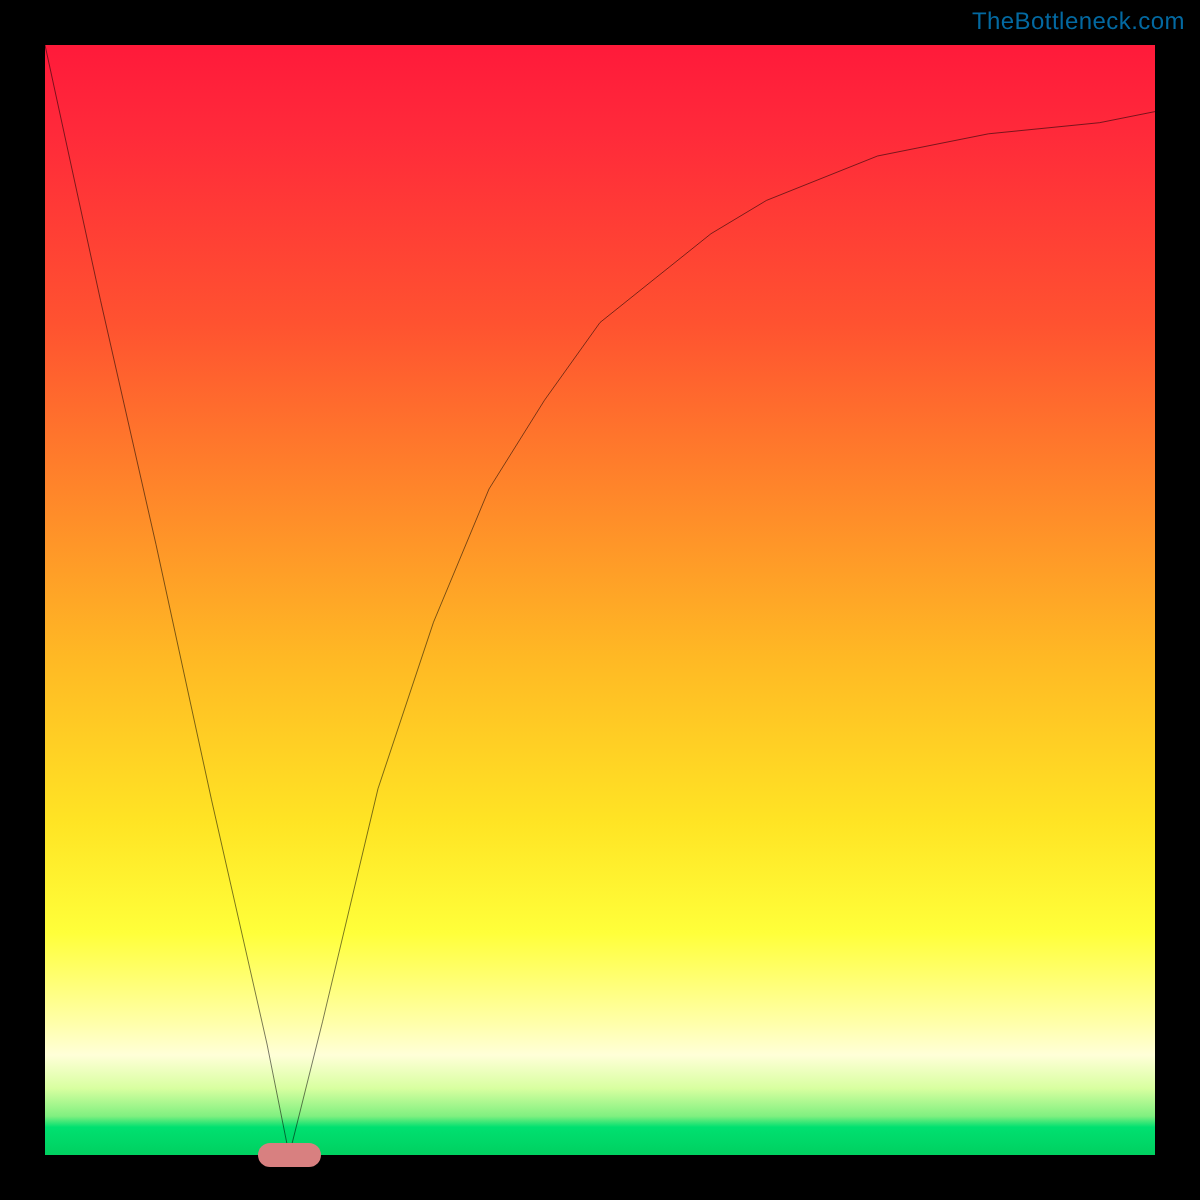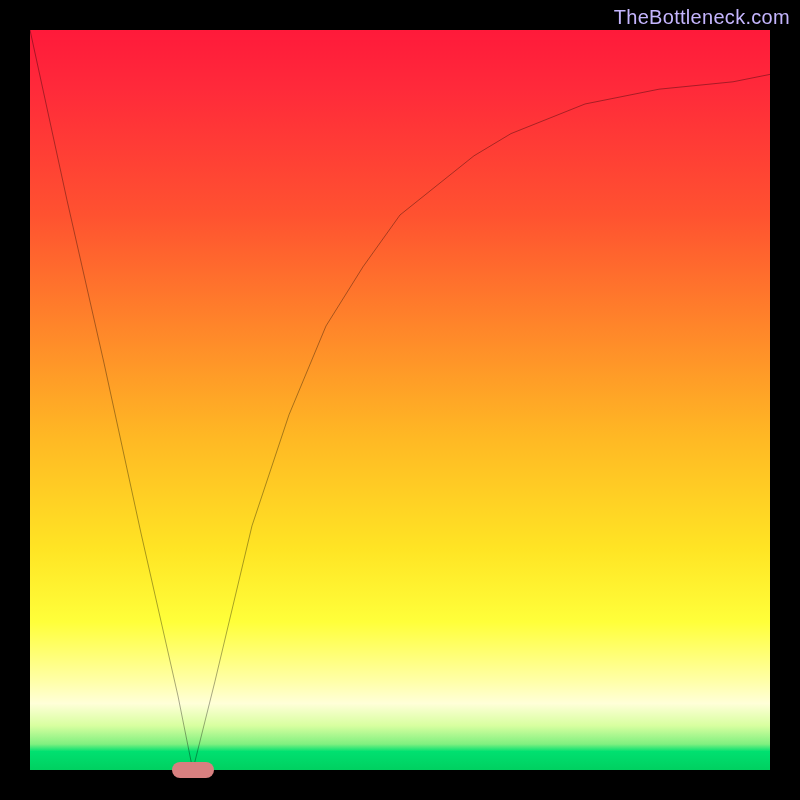--- a/index.html
+++ b/index.html
@@ -9,22 +9,22 @@
     height: 800px;
     background: #000;
     font-family: Arial, Helvetica, sans-serif;
     overflow: hidden;
     position: relative;
   }
   .attribution {
     position: absolute;
     top: 6px;
     right: 10px;
-    color: #c4b5fd;
-    font-size: 20px;
+    color: #0369a1;
+    font-size: 16px;
     font-weight: 500;
     letter-spacing: 0.3px;
     z-index: 10;
   }
   .frame {
     position: absolute;
     top: 30px;
     left: 30px;
     width: 740px;
     height: 740px;

